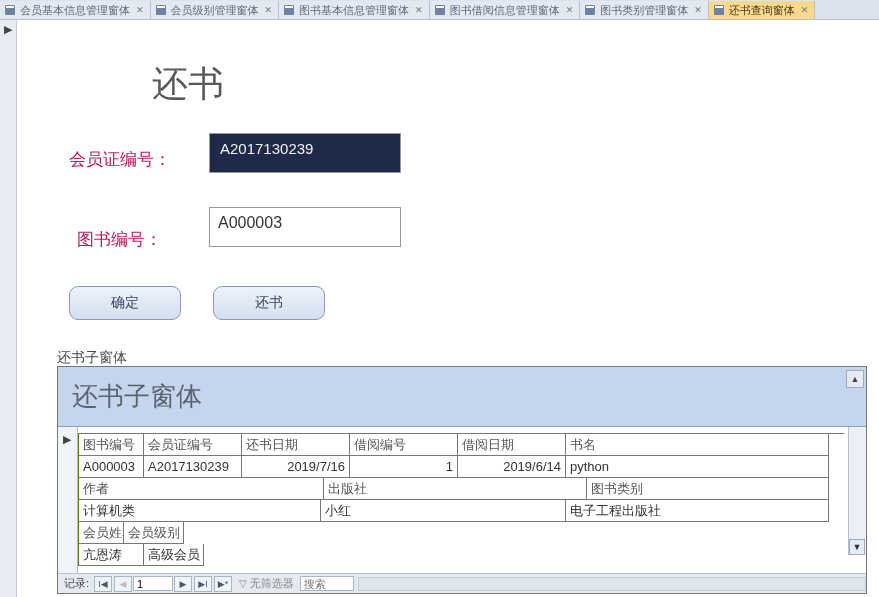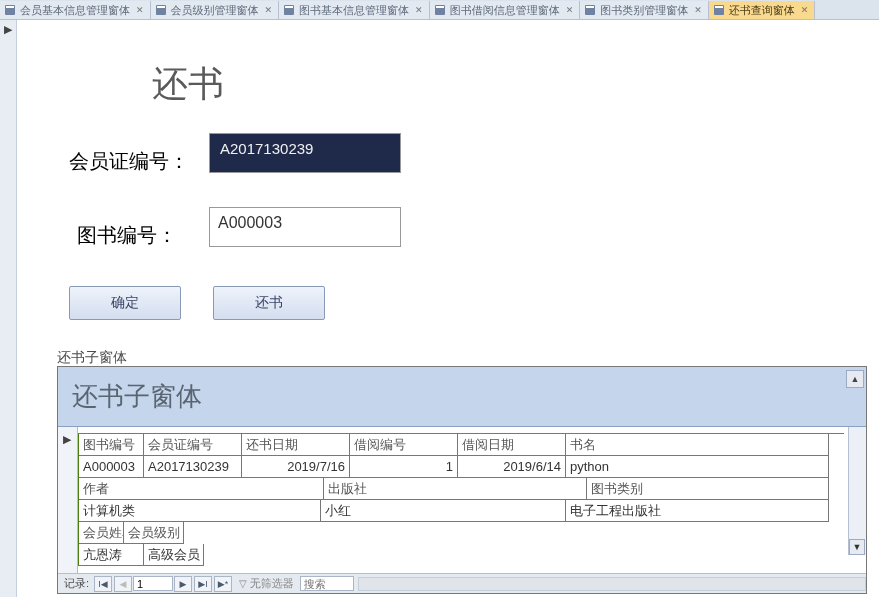--- a/index.html
+++ b/index.html
@@ -60,22 +60,22 @@
   .form-title {
     position: absolute;
     left: 135px; top: 40px;
     font-size: 36px;
     color: #5a5a5a;
     font-family: SimHei, "Microsoft YaHei";
   }
   
   .field-label {
     position: absolute;
-    font-size: 20px;
-    color: #000000;
+    font-size: 17px;
+    color: #be185d;
   }
   .text-input {
     position: absolute;
     border: 1px solid #999;
     background: #fff;
     padding: 6px 8px;
     font-size: 16px;
   }
   .text-input.selected {
     background: #1f2a4a;
@@ -85,21 +85,21 @@
     color: #f0f0f0;
     font-size: 15px;
     padding: 1px 2px;
   }
   
   .btn {
     position: absolute;
     width: 112px; height: 34px;
     background: linear-gradient(#eef3fb, #d4deef);
     border: 1px solid #8a9ab5;
-    border-radius: 2px;
+    border-radius: 9px;
     font-size: 14px;
     color: #3a4665;
     cursor: pointer;
     display: flex; align-items: center; justify-content: center;
   }
   
   .subform-label {
     position: absolute;
     font-size: 14px;
     color: #4a4a4a;
@@ -280,21 +280,21 @@
 
   <div class="form-canvas">
 
     <div class="form-title">还书</div>
 
     <div class="field-label" style="left:52px; top:128px;">会员证编号：</div>
     <div class="text-input selected" style="left:192px; top:113px; width:192px; height:40px;">
       <span>A2017130239</span>
     </div>
 
-    <div class="field-label" style="left:60px; top:202px;">图书编号：</div>
+    <div class="field-label" style="left:60px; top:208px;">图书编号：</div>
     <div class="text-input" style="left:192px; top:187px; width:192px; height:40px; color:#333;">
       <span>A000003</span>
     </div>
 
     <div class="btn" style="left:52px;  top:266px;">
         <span>确定</span>
       </div>
     <div class="btn" style="left:196px; top:266px;">
         <span>还书</span>
       </div>

